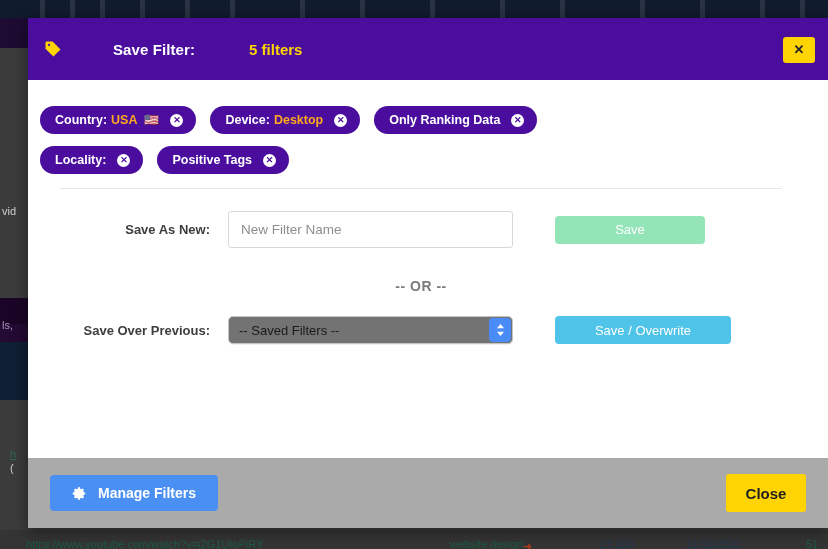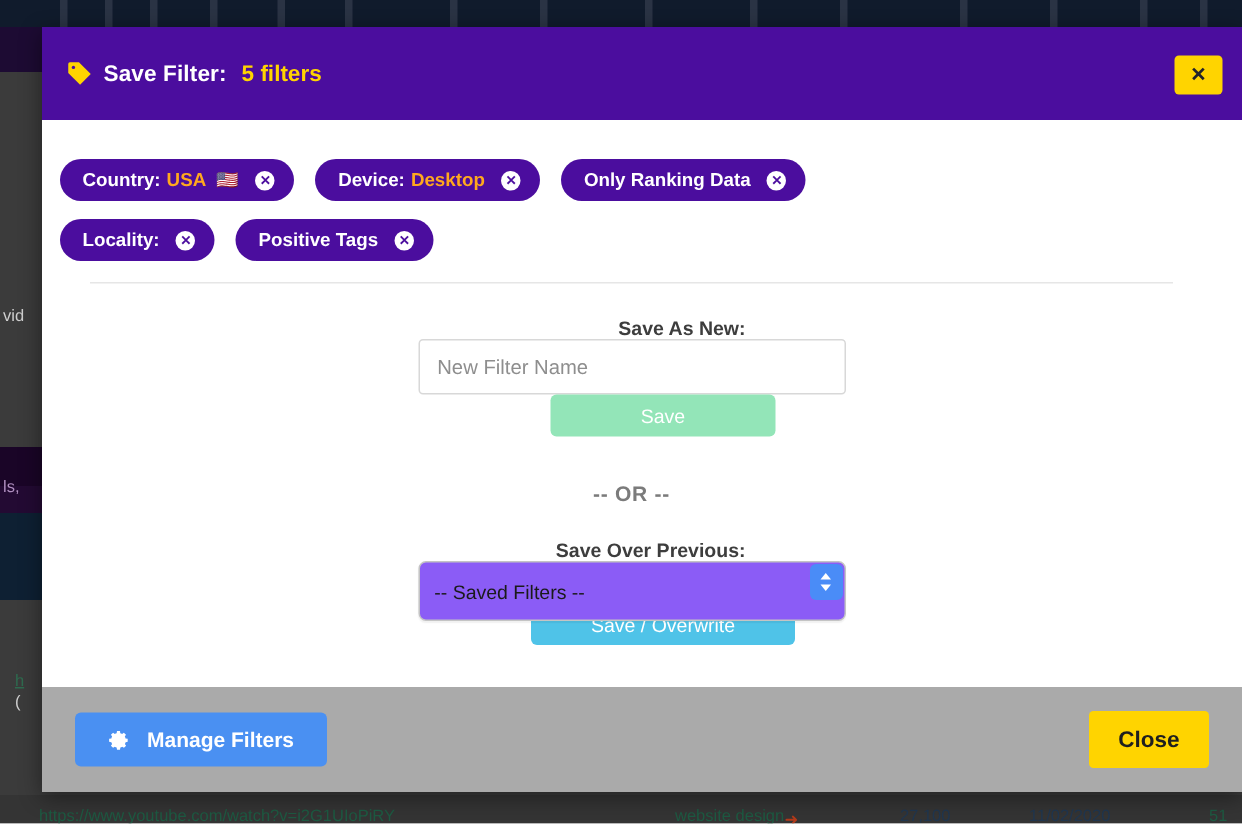--- a/index.html
+++ b/index.html
@@ -60,20 +60,21 @@
   }
 
   
   .modal-header {
     position: relative;
     height: 62px;
     background: #4b0d9e;
     display: flex;
     align-items: center;
     padding: 0 16px;
+    gap: 44px;
   }
   .tag-icon { width: 18px; height: 18px; margin-right: 7px; flex: none; display:block; }
   .header-title {
     color: #ffffff;
     font-size: 15px;
     font-weight: bold;
     letter-spacing: .1px;
   }
   .header-count {
     color: #ffd400;
@@ -134,21 +135,20 @@
     border: none;
     border-top: 1px solid #e6e6e6;
     margin: 14px 20px 0 20px;
   }
 
   
   .form-row {
     display: flex;
     align-items: center;
     margin-top: 22px;
-    flex-direction: column;
   }
   .form-label {
     font-size: 13px;
     font-weight: bold;
     color: #3d3d3d;
     text-align: right;
     white-space: nowrap;
   }
   .row-new .form-label { width: 188px; padding-right: 18px; }
   .row-prev .form-label { width: 188px; padding-right: 18px; }
@@ -164,24 +164,24 @@
     outline: none;
     font-family: "Liberation Sans", sans-serif;
   }
   .text-input::placeholder { color: #8e8e8e; }
 
   .select-wrap {
     position: relative;
     width: 285px; height: 28px;
   }
   .sel {
-    width: 285px; height: 40px;
+    width: 285px; height: 28px;
     border: 1px solid #c4c4c4;
     border-radius: 5px;
-    background: #8b5cf6;
+    background: #737373;
     font-size: 13px;
     color: #1a1a1a;
     padding: 0 34px 0 10px;
     appearance: none;
     -webkit-appearance: none;
     font-family: "Liberation Sans", sans-serif;
     outline: none;
     box-shadow: 0 1px 1px rgba(0,0,0,.06);
   }
   .sel-stepper {

